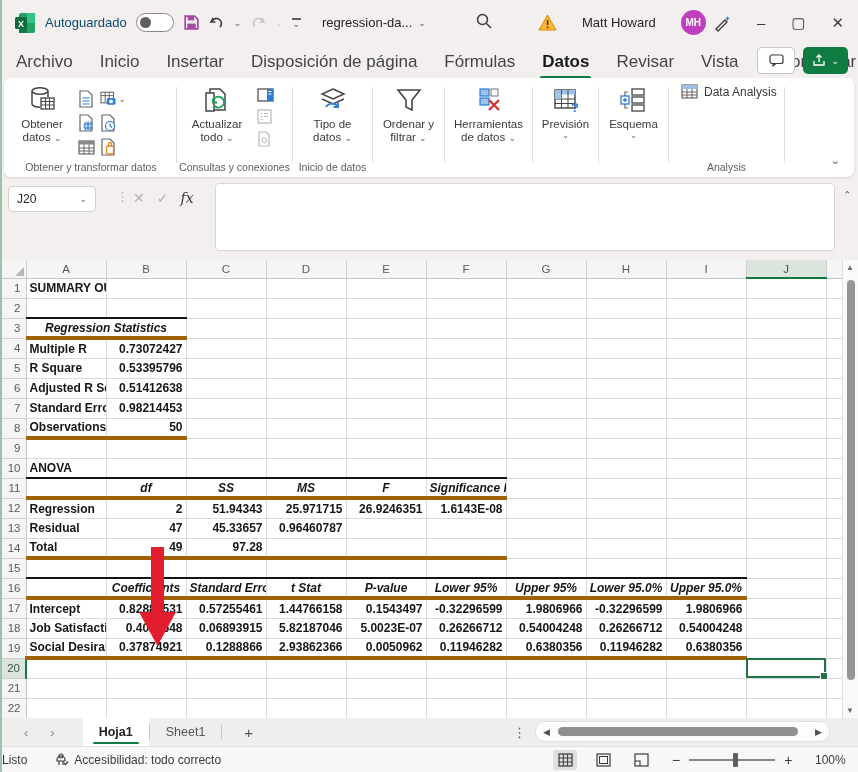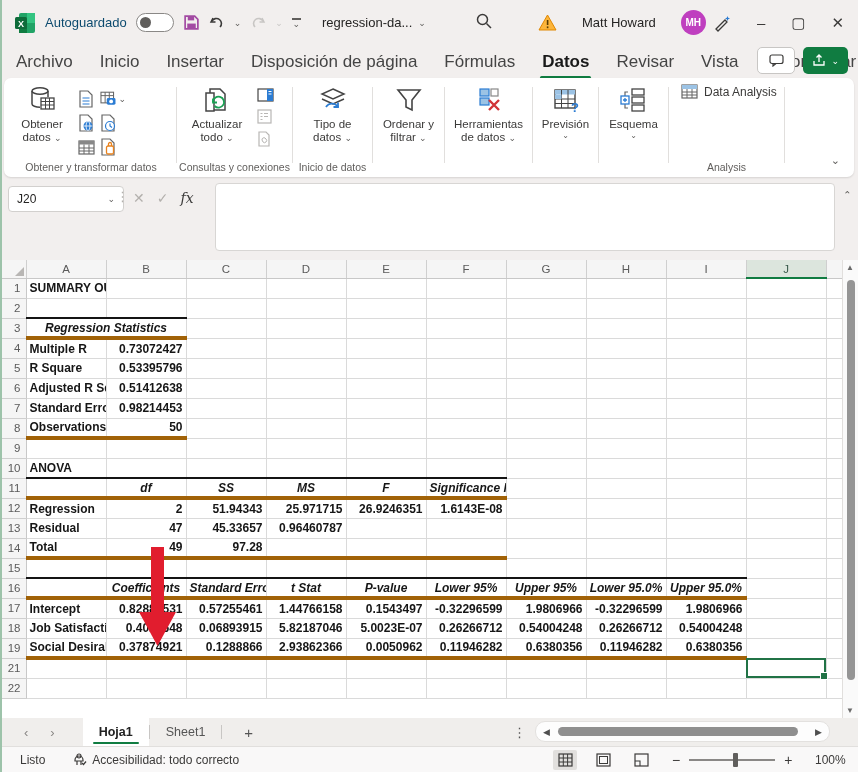--- a/index.html
+++ b/index.html
@@ -46,21 +46,21 @@
   .rlabel{font-size:11.5px;color:#3b3a39;text-align:center;line-height:13px;white-space:pre-line;margin-top:3px}
   .rchev{font-size:8px;color:#605e5c;line-height:8px;margin-top:1px}
   .smallgrid{display:grid;grid-template-columns:22px 26px;grid-auto-rows:24px;padding-top:9px}
   .smallcol{display:flex;flex-direction:column;gap:7px;padding-top:10px}
   .sic{display:flex;align-items:center}
   .da-btn{display:flex;align-items:center;gap:6px;font-size:12px;color:#3b3a39;padding:6px 4px 0 12px}
   .ribbon-collapse{position:absolute;right:14px;bottom:10px;font-size:11px;color:#605e5c}
 
   
   .fbar{position:absolute;left:0;top:177px;width:858px;height:83px}
-  .namebox{position:absolute;left:8px;top:9px;width:116px;height:24px;background:#fff;border:1px solid #d2d0ce;border-radius:4px;display:flex;align-items:center;padding:12px 8px;font-size:12px;color:#252423}
+  .namebox{position:absolute;left:8px;top:9px;width:88px;height:24px;background:#fff;border:1px solid #d2d0ce;border-radius:4px;display:flex;align-items:center;padding:12px 8px;font-size:12px;color:#252423}
   .namebox .nchev{margin-left:auto;font-size:9px;color:#605e5c}
   .fdots{position:absolute;left:116px;top:12px;color:#b3b0ad;font-size:13px;letter-spacing:0}
   .fbtns{position:absolute;left:133px;top:9px;display:flex;align-items:center;gap:12px;height:24px}
   .fx{font-family:"DejaVu Serif",serif;font-style:italic;font-size:14px;color:#3b3a39}
   .gray-g{color:#b3b0ad;font-size:14px}
   .finput{position:absolute;left:215px;top:6px;width:620px;height:68px;background:#fff;border:1px solid #d8d6d4;border-radius:4px}
   .fcollapse{position:absolute;right:7px;top:12px;font-size:10px;color:#605e5c;transform:rotate(180deg)}
 
   
   .gridwrap{position:absolute;left:0;top:260px;width:842px;height:458px;background:#fff;overflow:hidden}
@@ -95,21 +95,21 @@
   .stab.active::after{content:'';position:absolute;left:10px;right:10px;bottom:2px;height:2.5px;background:#107c41;border-radius:2px}
   .stab-sep{width:1px;height:14px;background:#c8c6c4}
   .addsheet{font-size:15px;color:#555;margin-left:22px}
   .sb-dots{position:absolute;left:513px;color:#555;font-size:13px}
   .hscroll{position:absolute;left:535px;top:3px;width:295px;height:21px;background:#fdfdfd;border:1px solid #e3e1df;border-radius:10px;display:flex;align-items:center}
   .hthumb{position:absolute;left:22px;width:240px;height:9px;background:#8f8f8f;border-radius:5px}
   .harr{color:#4f4f4f;font-size:9px;position:absolute}
 
   
   .statusbar{position:absolute;left:0;top:746px;width:858px;height:26px;background:#f9f8f8;border-top:1px solid #e1dfdd;display:flex;align-items:center;font-size:12px;color:#3b3a39}
-  .st-mode{margin-left:20px}
+  .st-mode{margin-left:2px}
   .st-access{margin-left:28px;display:flex;align-items:center;gap:5px}
   .viewicons{position:absolute;left:553px;display:flex;gap:14px;align-items:center}
   .vic{width:24px;height:20px;display:flex;align-items:center;justify-content:center;border-radius:2px}
   .vic.on{background:#e1dfdd}
   .zoomctl{position:absolute;left:672px;display:flex;align-items:center;gap:9px}
   .ztrack{width:86px;height:2px;background:#8a8886;position:relative}
   .zhandle{position:absolute;left:44px;top:-6px;width:5px;height:14px;background:#605e5c;border-radius:1px}
   .zpct{position:absolute;left:815px}
   .zsign{font-size:14px;color:#3b3a39}
 </style>
@@ -713,20 +713,34 @@
           <td class="num bb">2.93862366</td>
           <td class="num bb">0.0050962</td>
           <td class="num bb">0.11946282</td>
           <td class="num bb">0.6380356</td>
           <td class="num bb">0.11946282</td>
           <td class="num bb">0.6380356</td>
           <td></td>
           <td></td>
         </tr>
         <tr>
+          <th class="selrow">20</th>
+          <td></td>
+          <td></td>
+          <td></td>
+          <td></td>
+          <td></td>
+          <td></td>
+          <td></td>
+          <td></td>
+          <td></td>
+          <td></td>
+          <td></td>
+        </tr>
+        <tr>
           <th>21</th>
           <td></td>
           <td></td>
           <td></td>
           <td></td>
           <td></td>
           <td></td>
           <td></td>
           <td></td>
           <td></td>

